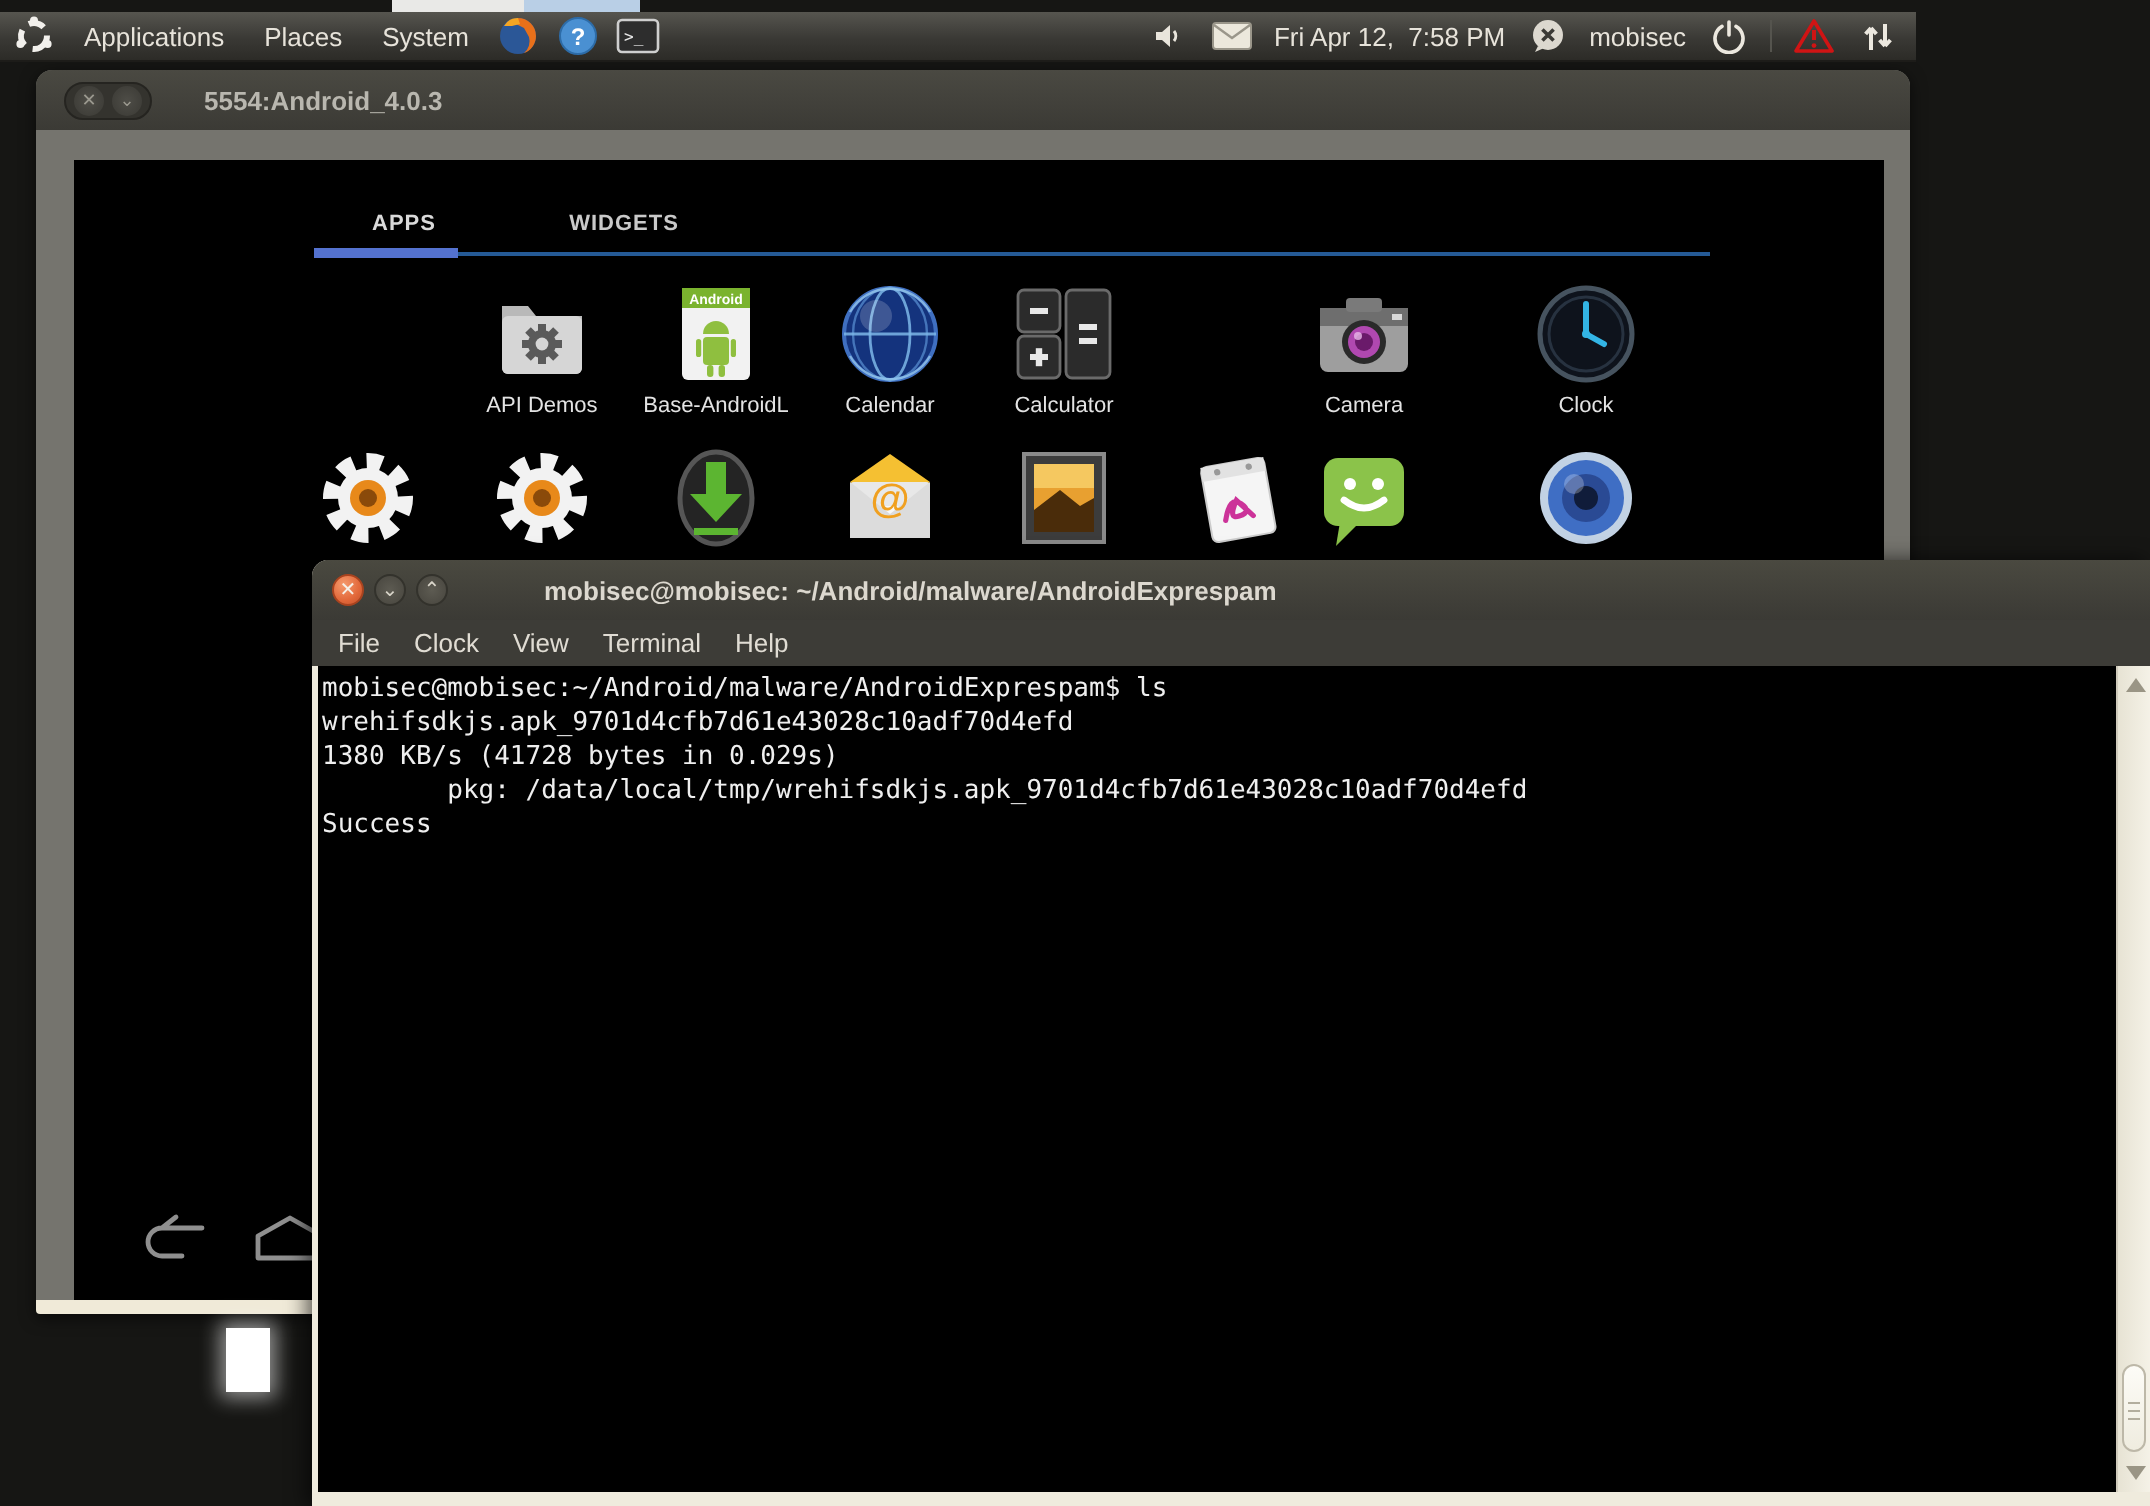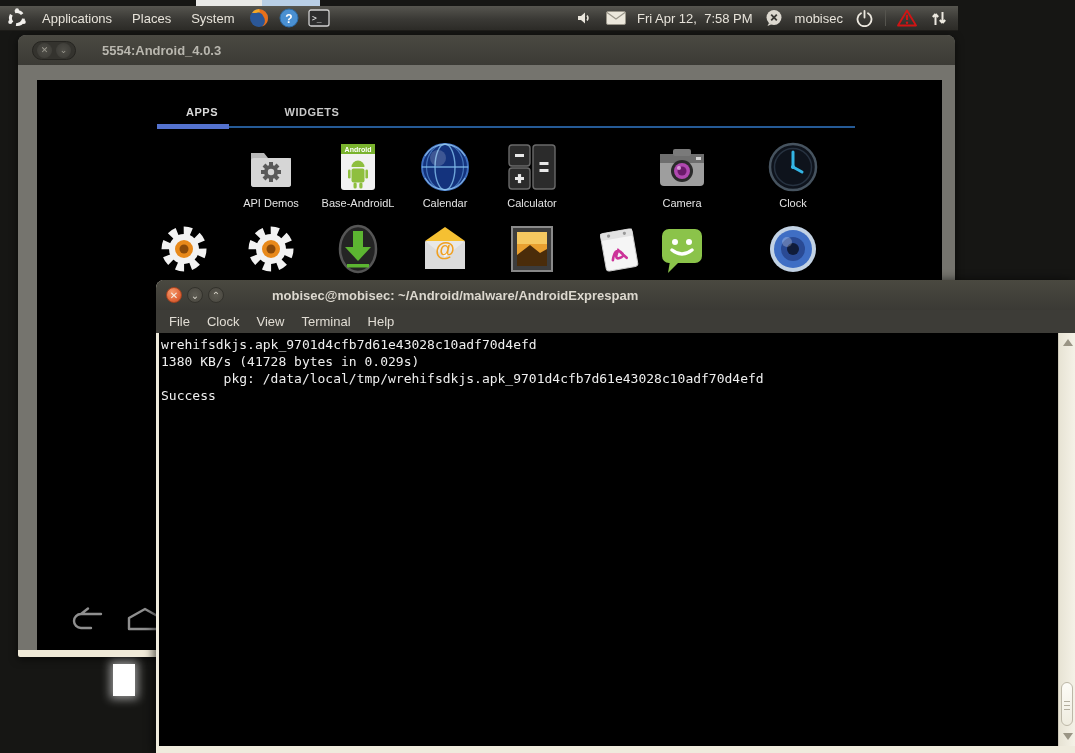--- a/index.html
+++ b/index.html
@@ -390,20 +390,21 @@
 
     <div class="term-menubar">
       <span>File</span>
       <span>Clock</span>
       <span>View</span>
       <span>Terminal</span>
       <span>Help</span>
     </div>
 
     <div class="term-body">
+      <div class="term-line">mobisec@mobisec:~/Android/malware/AndroidExprespam$ ls</div>
       <div class="term-line">wrehifsdkjs.apk_9701d4cfb7d61e43028c10adf70d4efd</div>
       <div class="term-line">1380 KB/s (41728 bytes in 0.029s)</div>
       <div class="term-line">        pkg: /data/local/tmp/wrehifsdkjs.apk_9701d4cfb7d61e43028c10adf70d4efd</div>
       <div class="term-line">Success</div>
     </div>
 
     <div class="term-scroll">
       <div class="scroll-arrow arrow-up"></div>
       <div class="scroll-thumb">
         <div class="thumb-grip" style="top:18px;"></div>

